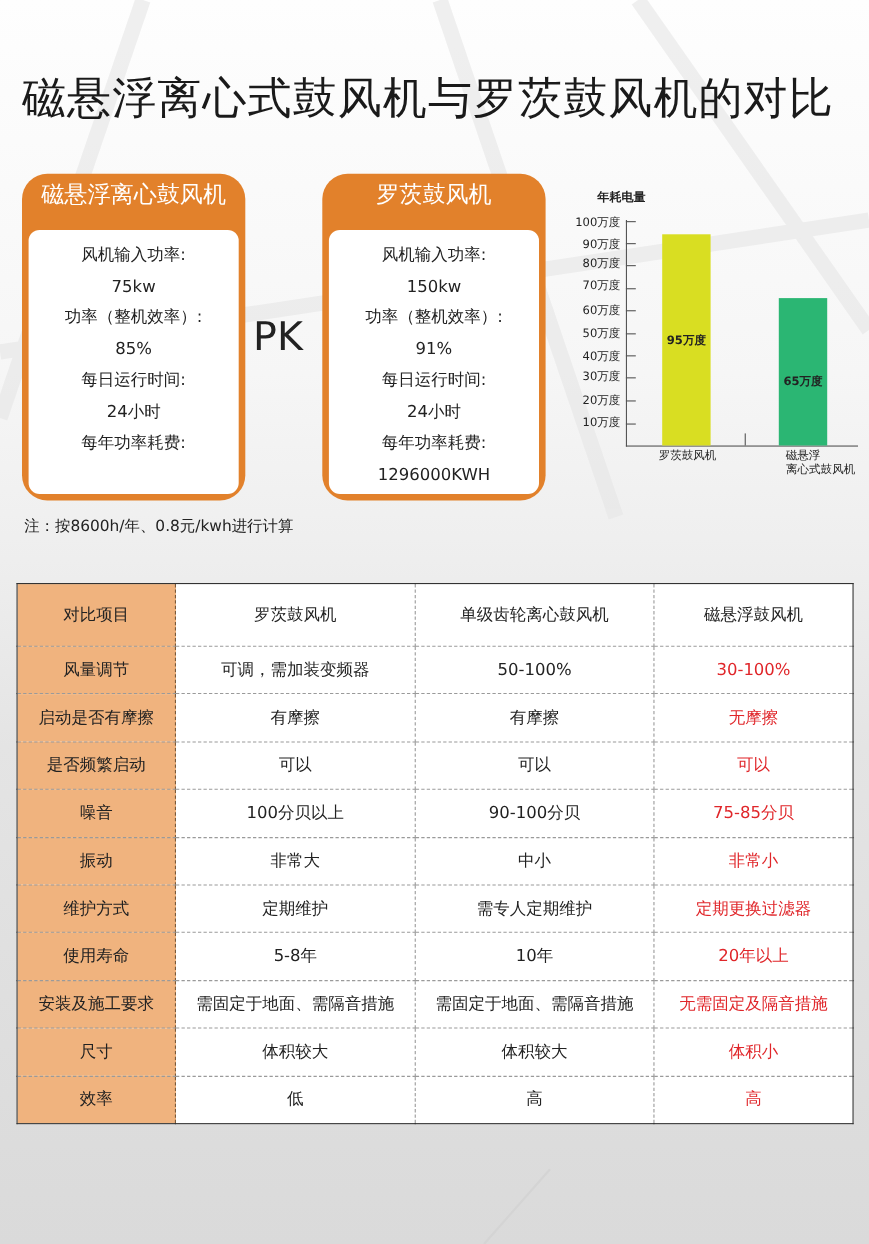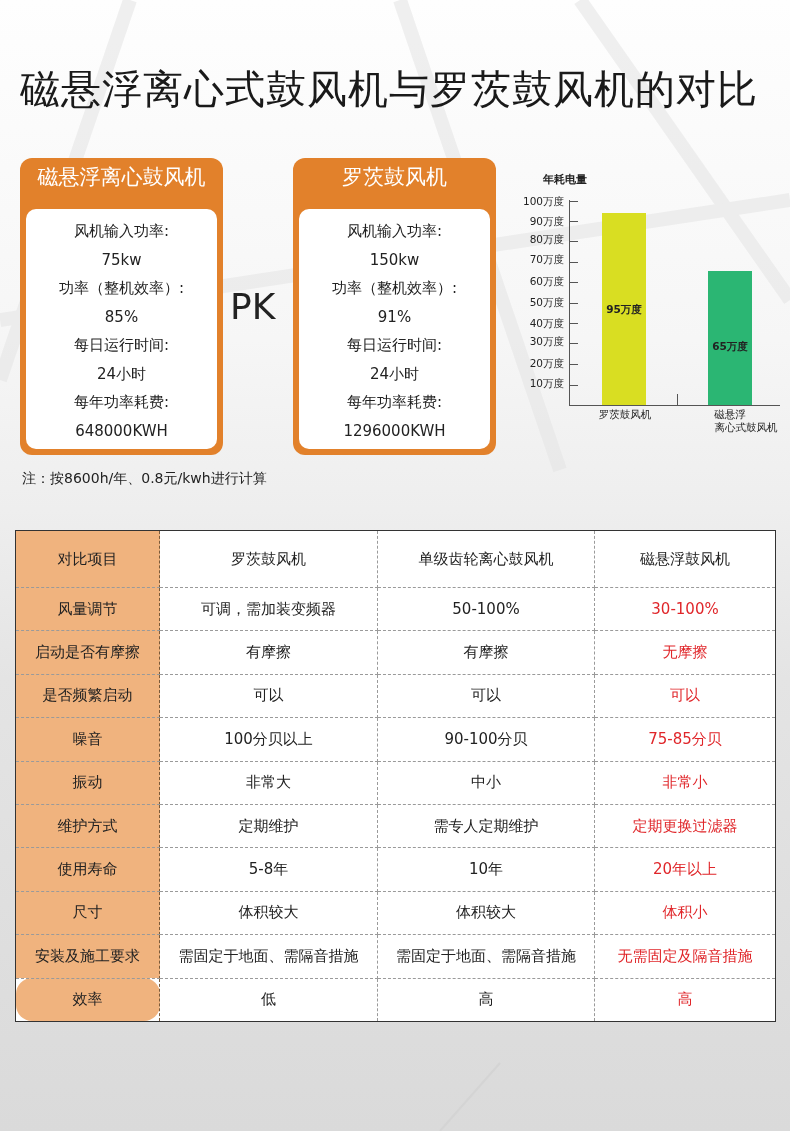--- a/index.html
+++ b/index.html
@@ -9,21 +9,21 @@
     background: linear-gradient(180deg, #fefefe 0%, #f6f6f6 30%, #eeeeee 45%, #e4e4e4 60%, #dadada 100%);
     color:#222;
   }
   .bg-lines { position:absolute; inset:0; pointer-events:none; }
   .title {
     position:absolute; top:62px; left:0; width:778px; text-align:center;
     font-size:40px; letter-spacing:1px; color:#1a1a1a; font-weight:500;
   }
   .card {
     position:absolute; top:158px; width:203px; height:297px;
-    background:#e2812b; border-radius:12px;
+    background:#e2812b; border-radius:23px;
   }
   .card .card-head {
     height:38px; line-height:38px; text-align:center; color:#fff; font-size:21px;
   }
   .card .card-body {
     position:absolute; left:6px; right:6px; top:40px; bottom:6px;
     background:#fff; border-radius:10px; text-align:center;
     padding-top:8px; box-sizing:border-box;margin-top:11px;
   }
   .card .line { font-size:15px; height:28.5px; line-height:28.5px; color:#222; }
@@ -48,21 +48,21 @@
     position:absolute; left:15px; top:530px; width:760px;
     border-collapse:collapse; background:#fff;
     border:1.5px solid #333; table-layout:fixed;
   }
   table.cmp td {
     text-align:center; font-size:15px; color:#222;
     border-bottom:1px dashed #9a9a9a; border-right:1px dashed #9a9a9a;
     height:42.4px; padding:0; white-space:nowrap;
   }
   table.cmp tr.head td { height:56px; }
-  table.cmp tr:last-child td { border-bottom:none;border-radius:16px; }
+  table.cmp tr:last-child td { border-bottom:none; }
   table.cmp td:last-child { border-right:none; }
   table.cmp td.item { background:#f0b37e; border-right:1px dashed #7a5a3a; }
   table.cmp td.hi { color:#e0262a; }
 </style>
 </head>
 <body>
 
 <svg class="bg-lines" width="790" height="1131">
   <g stroke="#e6e6e6" stroke-width="14" fill="none" opacity="0.6">
     <line x1="130" y1="0" x2="0" y2="380"></line>
@@ -80,21 +80,20 @@
 <div class="card" id="card-left">
   <div class="card-head">磁悬浮离心鼓风机</div>
   <div class="card-body">
     <div class="line">风机输入功率:</div>
     <div class="line">75kw</div>
     <div class="line">功率（整机效率）:</div>
     <div class="line">85%</div>
     <div class="line">每日运行时间:</div>
     <div class="line">24小时</div>
     <div class="line">每年功率耗费:</div>
-    <div class="line">648000KWH</div>
   </div>
 </div>
 
 <div class="pk">PK</div>
 
 <div class="card" id="card-right">
   <div class="card-head">罗茨鼓风机</div>
   <div class="card-body">
     <div class="line">风机输入功率:</div>
     <div class="line">150kw</div>
@@ -199,31 +198,31 @@
     <td>需专人定期维护</td>
     <td class="hi">定期更换过滤器</td>
   </tr>
   <tr>
     <td class="item">使用寿命</td>
     <td>5-8年</td>
     <td>10年</td>
     <td class="hi">20年以上</td>
   </tr>
   <tr>
+    <td class="item">安装及施工要求</td>
+    <td>需固定于地面、需隔音措施</td>
+    <td>需固定于地面、需隔音措施</td>
+    <td class="hi">无需固定及隔音措施</td>
+  </tr>
+  <tr>
     <td class="item">尺寸</td>
     <td>体积较大</td>
     <td>体积较大</td>
     <td class="hi">体积小</td>
   </tr>
   <tr>
-    <td class="item">安装及施工要求</td>
-    <td>需固定于地面、需隔音措施</td>
-    <td>需固定于地面、需隔音措施</td>
-    <td class="hi">无需固定及隔音措施</td>
-  </tr>
-  <tr>
     <td class="item">效率</td>
     <td>低</td>
     <td>高</td>
     <td class="hi">高</td>
   </tr>
 </tbody>
   </table>
 
 </body></html>

